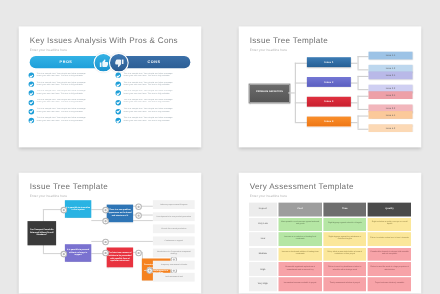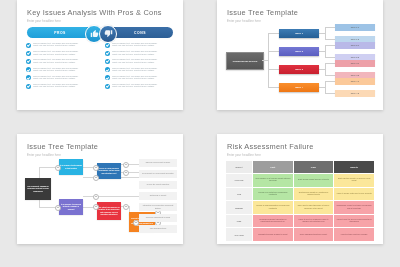--- a/index.html
+++ b/index.html
@@ -9,21 +9,21 @@
     font-family:"Liberation Sans",sans-serif;
   }
   .deck{
     width:400px;height:267px;
     display:grid;
     grid-template-columns:1fr 1fr;
     grid-template-rows:1fr 1fr;
     gap:0;
     box-sizing:border-box;
   }
-  .slide-cell{position:relative;display:flex;align-items:flex-start;justify-content:center;}
+  .slide-cell{position:relative;display:flex;align-items:flex-end;justify-content:center;}
   .slide{
     position:relative;
     width:166px;height:110px;
     background:#ffffff;
     box-shadow:0 1px 3px rgba(0,0,0,0.17);
     overflow:hidden;
     box-sizing:border-box;
   }
   .s-title{
     position:absolute;left:10px;top:8px;
@@ -402,21 +402,21 @@
       <span>Temporary assessment of  banks</span>
         </div>
     <div class="f-opt" style="top:91px;">
       <span>Tariff assessment and</span>
         </div>
   </div>
   </div>
 
   <div class="slide-cell">
   <div class="slide">
-    <div class="s-title">Risk Assessment Failure</div>
+    <div class="s-title">Very Assessment Template</div>
     <div class="s-sub">Enter your headline here</div>
 
     <table class="rt">
       <thead>
         <tr>
           <th class="impact" style="width:26px;">Impact</th>
           <th class="h1">Cost</th>
           <th class="h2">Time</th>
           <th class="h3">Quality</th>
         </tr>

